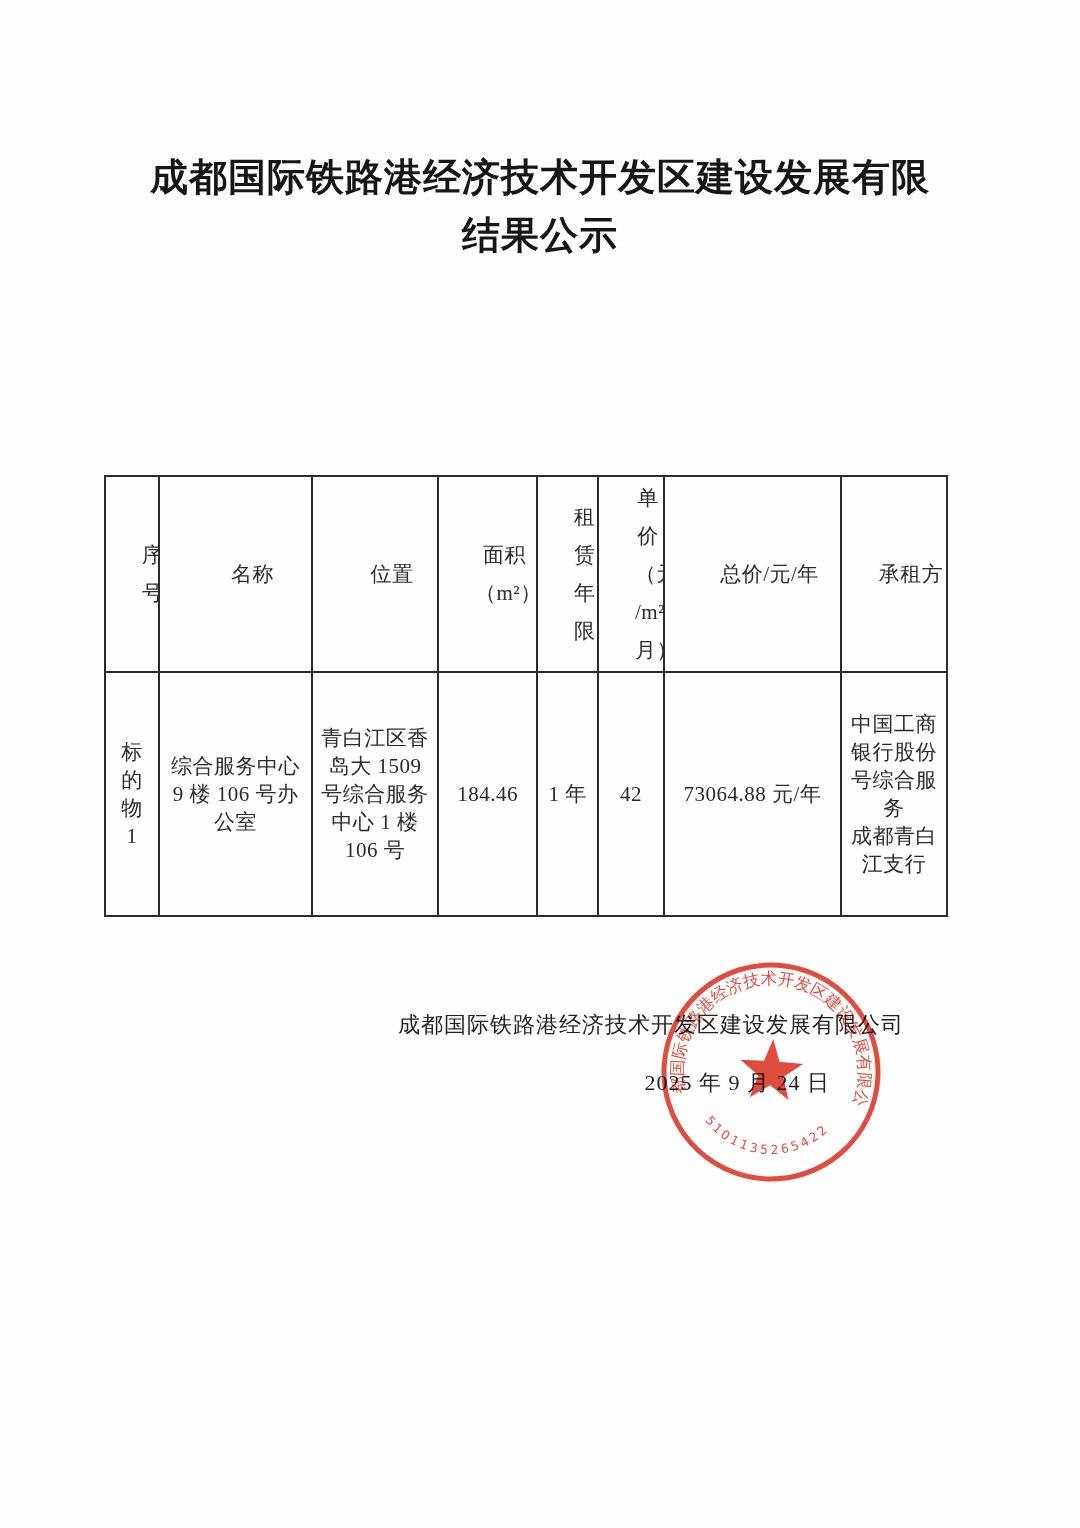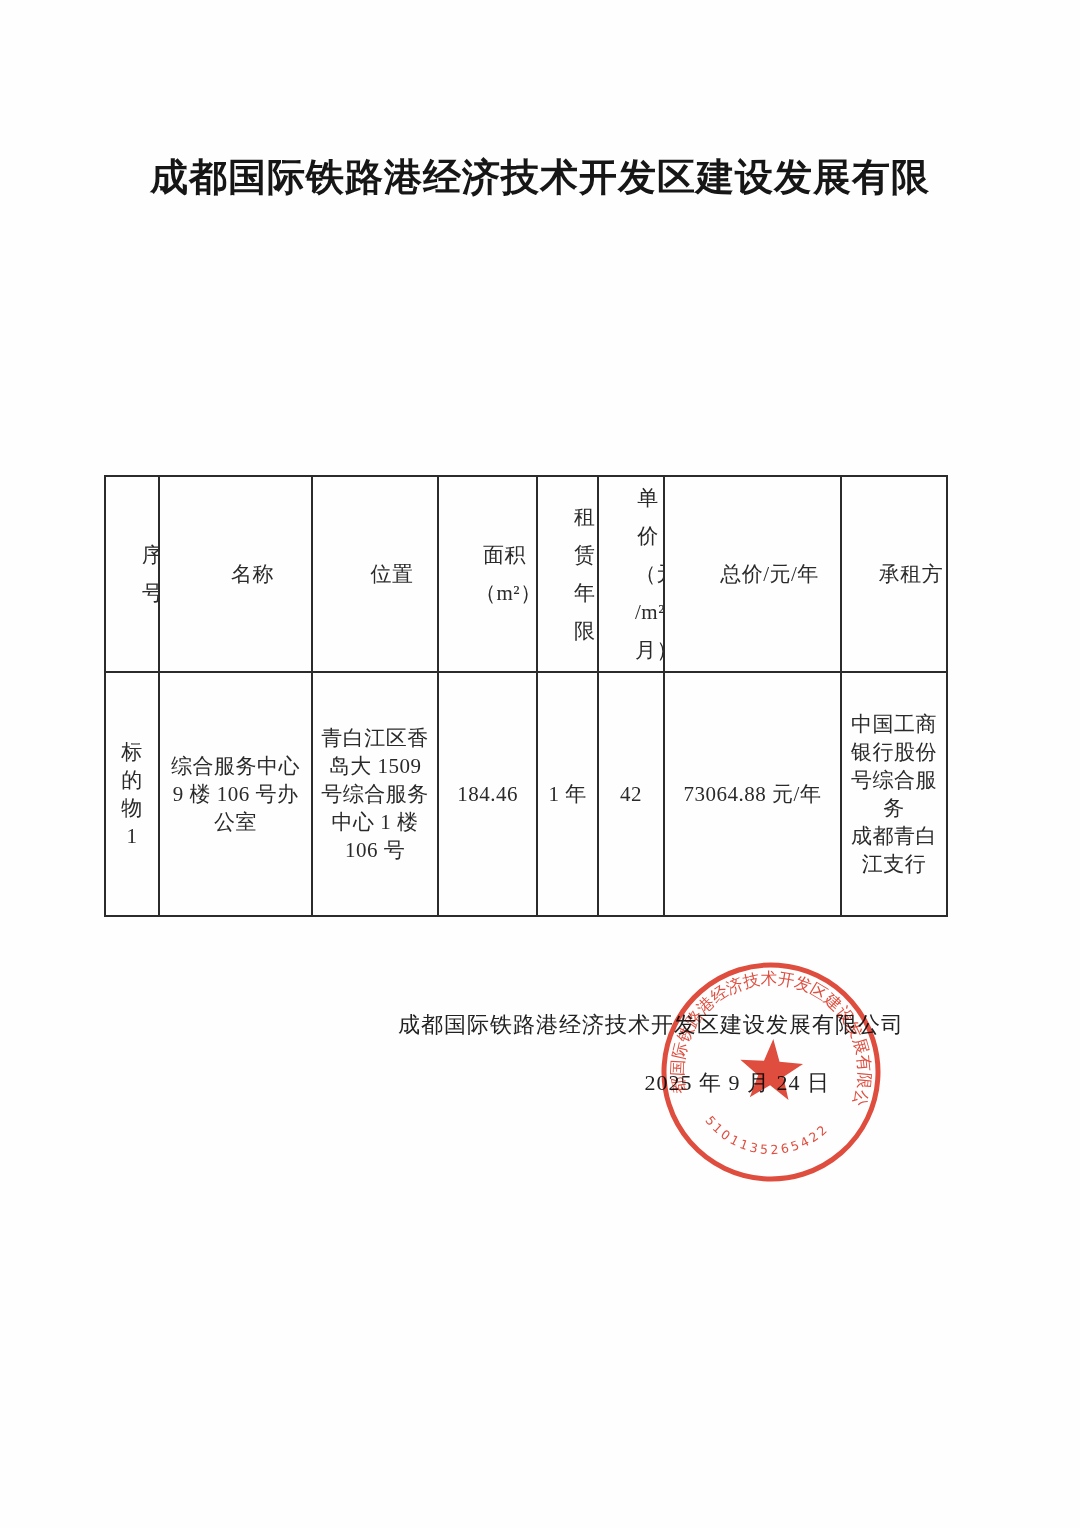--- a/index.html
+++ b/index.html
@@ -59,20 +59,21 @@
   .stamp text{font-family:"Liberation Serif","DejaVu Serif",serif;}
   .stamp .serial{font-family:"DejaVu Sans","Liberation Sans",sans-serif;letter-spacing:3px;}
 </style>
 </head>
 <body>
 
 <div class="page">
 
   <div class="title">
     <div>成都国际铁路港经济技术开发区建设发展有限</div>
+    <div>结果公示</div>
   </div>
 
 
   <table class="results">
     <colgroup>
       <col style="width:54px">
         <col style="width:153px">
         <col style="width:126px">
         <col style="width:99px">
       <col style="width:61px">

